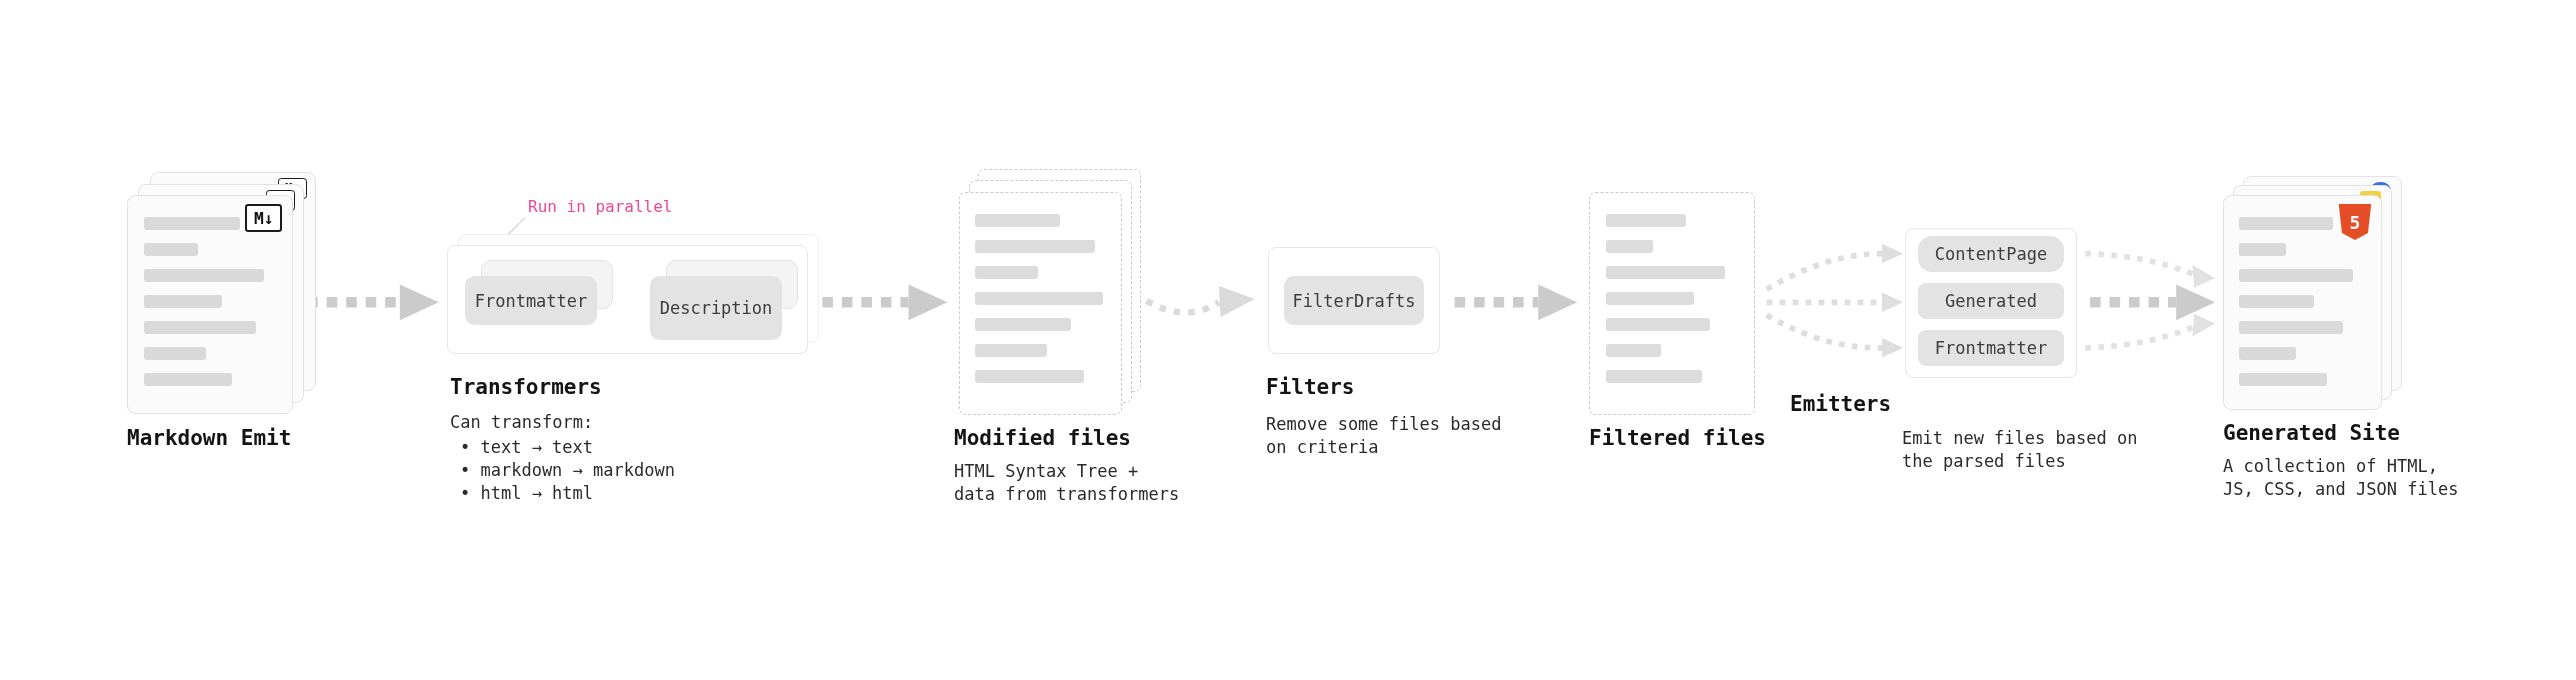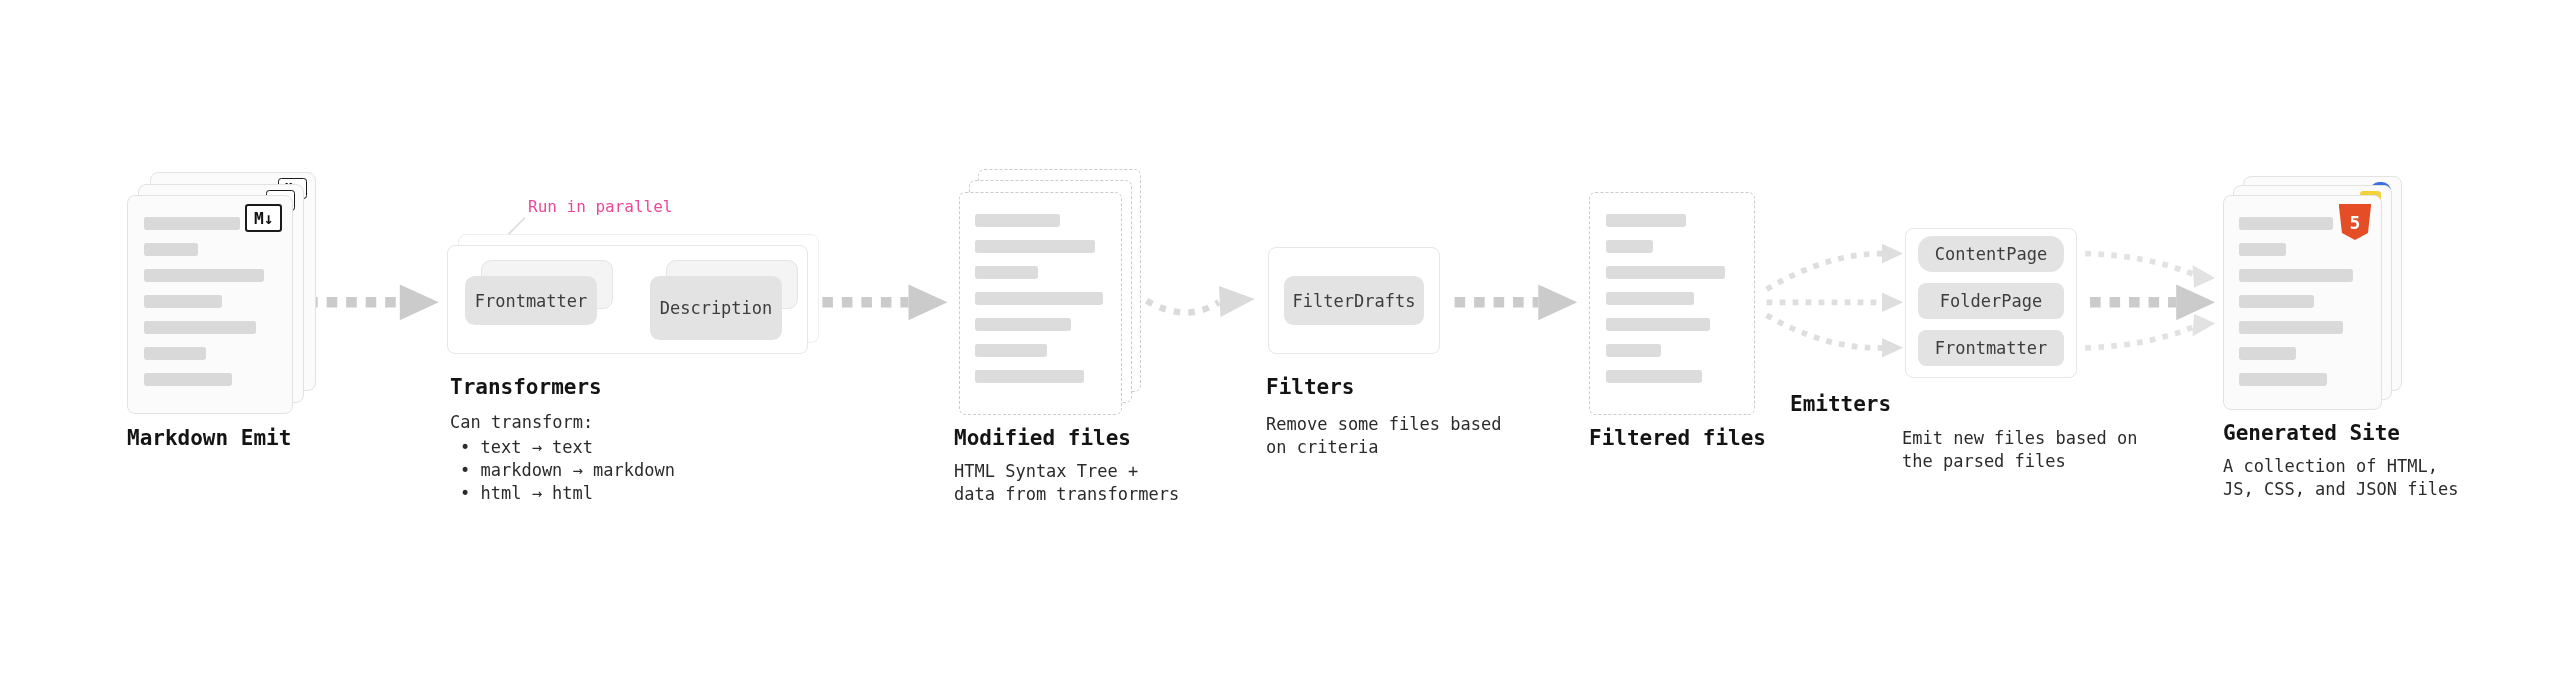--- a/index.html
+++ b/index.html
@@ -168,21 +168,21 @@
         <div class="ln" style="width:55px;"></div>
         <div class="ln" style="width:96px;"></div>
       </div>
     </div>
     <div class="node-title" style="left:1589px; top:426px;">Filtered files</div>
   </div>
 
   <div>
     <div class="box" style="left:1905px; top:228px; width:172px; height:150px;"></div>
     <div class="pill" style="left:1918px; top:236px; width:146px; height:36px; border-radius:14px;">ContentPage</div>
-    <div class="pill" style="left:1918px; top:283px; width:146px; height:36px; border-radius:8.1px;">FolderPage</div>
+    <div class="pill" style="left:1918px; top:283px; width:146px; height:36px; border-radius:8.1px;">Generated</div>
     <div class="pill" style="left:1918px; top:330px; width:146px; height:36px; border-radius:8.1px;">Frontmatter</div>
     <div class="node-title" style="left:1790px; top:392px;">Emitters</div>
     <div class="node-desc" style="left:1902px; top:427px;">Emit new files based on
 the parsed files</div>
   </div>
 
   <div>
     <div class="card" style="left:2243px; top:176px; width:159px; height:215px;">
       <span class="css-badge"></span>
     </div>

